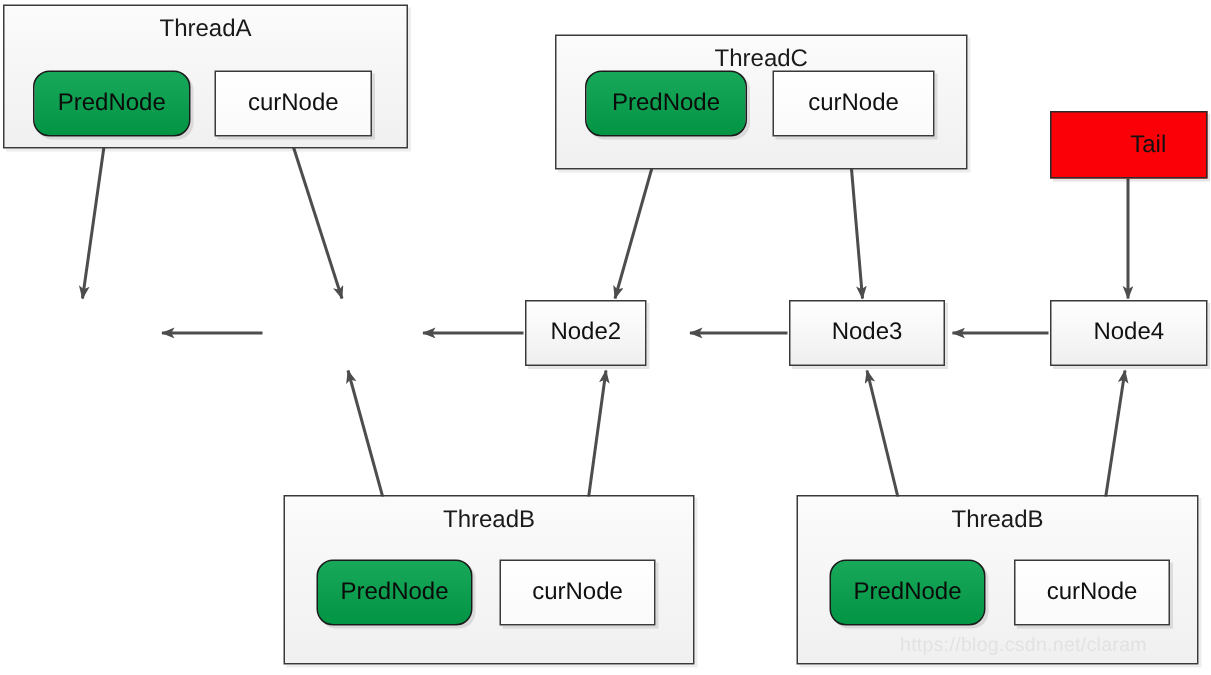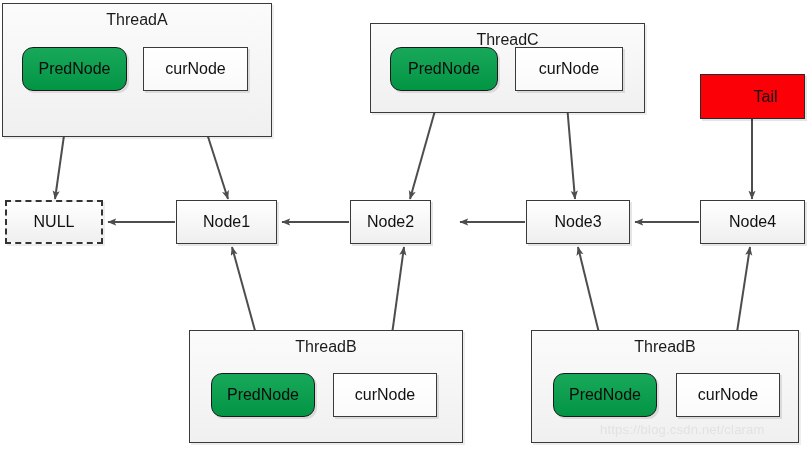--- a/index.html
+++ b/index.html
@@ -127,21 +127,21 @@
       <line x1="752" y1="119" x2="752" y2="199"></line>
 
       <line x1="268" y1="378" x2="232" y2="247"></line>
       <line x1="386" y1="378" x2="404" y2="247"></line>
 
       <line x1="610" y1="378" x2="578" y2="247"></line>
       <line x1="730" y1="378" x2="750" y2="247"></line>
     </g>
   </svg>
 
-  <div class="box thread-group" style="left:2px; top:3px; width:270px; height:134px;">
+  <div class="box thread-group" style="left:2px; top:3px; width:270px; height:96px;">
     <span class="thread-title">ThreadA</span>
   </div>
   <div class="slot pred" style="left:22px; top:47px; width:105px; height:44px;">
     <span>PredNode</span>
   </div>
   <div class="slot cur" style="left:143px; top:47px; width:105px; height:44px;">
     <span>curNode</span>
   </div>
 
   <div class="box thread-group" style="left:370px; top:3px; width:275px; height:90px;margin-top:20px;">
@@ -151,26 +151,20 @@
     <span>PredNode</span>
   </div>
   <div class="slot cur" style="left:515px; top:47px; width:108px; height:44px;">
     <span>curNode</span>
   </div>
 
   <div class="node tail-node" style="left:700px; top:74px; width:105px; height:45px;padding-left:26px;">
     <span>Tail</span>
   </div>
 
-  <div class="node null-node" style="left:5px; top:200px; width:98px; height:44px;">
-    <span>NULL</span>
-  </div>
-  <div class="node" style="left:176px; top:200px; width:101px; height:44px;">
-    <span>Node1</span>
-  </div>
   <div class="node" style="left:350px; top:200px; width:81px; height:44px;text-align:right;">
     <span>Node2</span>
   </div>
   <div class="node" style="left:526px; top:200px; width:104px; height:44px;">
     <span>Node3</span>
   </div>
   <div class="node" style="left:700px; top:200px; width:105px; height:44px;">
     <span>Node4</span>
   </div>
 

